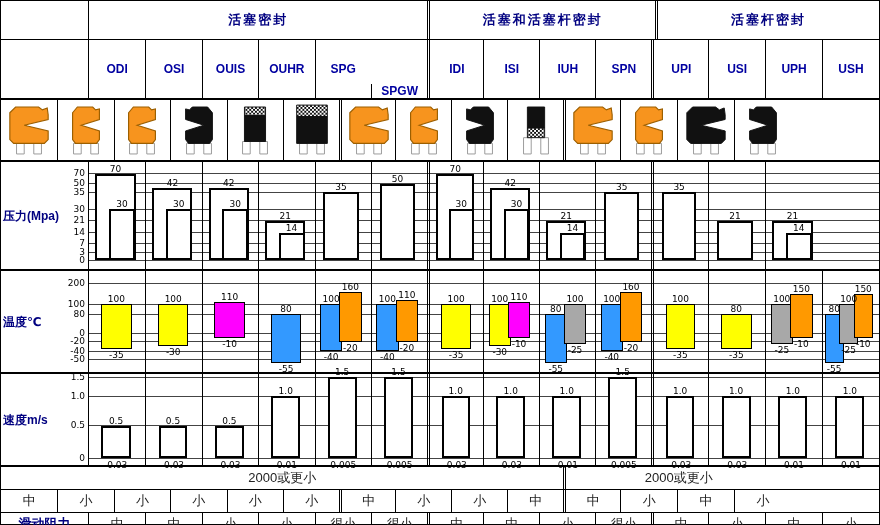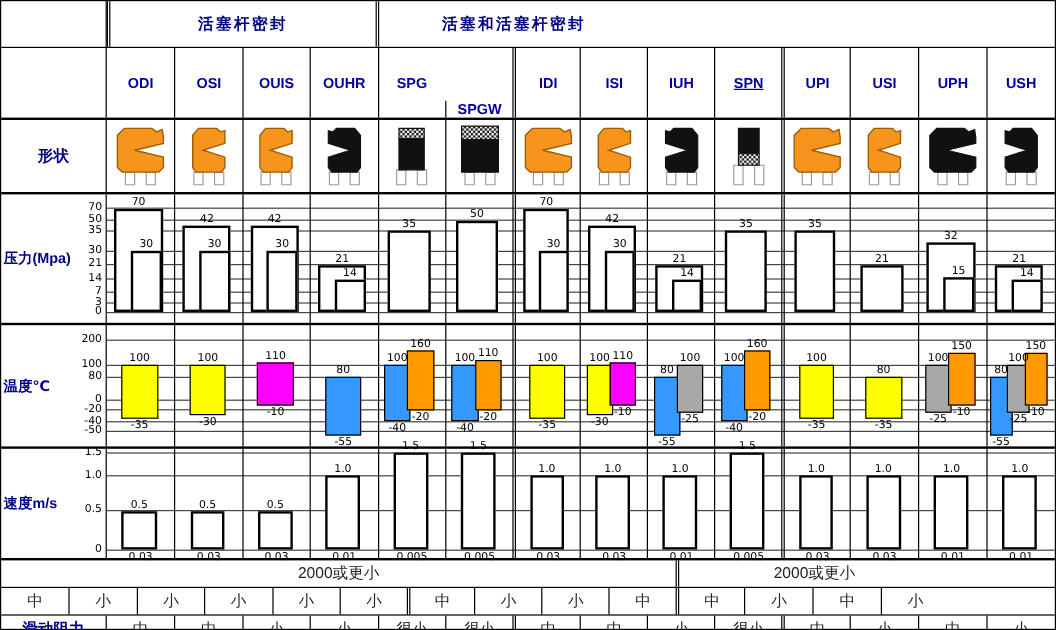--- a/index.html
+++ b/index.html
@@ -38,50 +38,50 @@
       <rect width="2" height="2" fill="#111"></rect>
       <rect x="2" y="2" width="2" height="2" fill="#111"></rect>
     </pattern>
   </defs>
 </svg>
 
 <div class="table">
 
   <div class="trow" style="flex:0 0 38px">
     <div class="label-cell"></div>
+    <div class="cell first group-cell" style="flex:0 0 338.4px">
+      <span class="gtext">活塞密封</span>
+    </div>
+    <div class="cell gs group-cell" style="flex:0 0 227.6px">
+      <span class="gtext">活塞和活塞杆密封</span>
+    </div>
     <div class="cell gs group-cell" style="flex:0 0 224px">
       <span class="gtext">活塞杆密封</span>
-    </div>
-    <div class="cell gs group-cell" style="flex:0 0 227.6px">
-      <span class="gtext">活塞和活塞杆密封</span>
     </div>
   </div>
 
   <div class="trow" style="flex:0 0 25px" id="colnames-row">
     <div class="label-cell"></div>
   <div class="cell colname first" style="flex: 0 0 56.4px;">ODI</div>
       <div class="cell colname" style="flex: 0 0 56.4px;">OSI</div>
       <div class="cell colname" style="flex: 0 0 56.4px;">OUIS</div>
       <div class="cell colname" style="flex: 0 0 56.4px;">OUHR</div>
       <div class="cell colname" style="flex: 0 0 56.4px;">SPG</div>
       <div class="cell colname" style="flex: 0 0 56.4px; margin-top: 44px;">SPGW</div>
       <div class="cell colname gs" style="flex: 0 0 56px;">IDI</div>
       <div class="cell colname" style="flex: 0 0 56px;">ISI</div>
       <div class="cell colname" style="flex: 0 0 56px;">IUH</div>
-      <div class="cell colname" style="flex: 0 0 56px; text-decoration: underline;">SPN</div>
+      <div class="cell colname" style="flex: 0 0 56px;">SPN</div>
       <div class="cell colname gs" style="flex: 0 0 56.9px;">UPI</div>
       <div class="cell colname" style="flex: 0 0 56.9px;">USI</div>
       <div class="cell colname" style="flex: 0 0 56.9px;">UPH</div>
       <div class="cell colname" style="flex: 0 0 56.9px;">USH</div>
     </div>
 
   <div class="trow major" style="flex:0 0 62px" id="shapes-row">
-    <div class="label-cell">
-      <span class="row-label">形状</span>
-    </div>
   <div class="cell shapecell first" style="flex: 0 0 56.4px;">
         <svg width="46" height="54" viewBox="0 0 48 56">
           <path d="M11 42 h8 v11 h-8 z" fill="#fff" stroke="#999" stroke-width="1"></path>
           <path d="M29 42 h8 v11 h-8 z" fill="#fff" stroke="#999" stroke-width="1"></path>
           <path d="M4 10 L10 4 L34 4 L38 7 L43 5 L44 12 L44 17 L19 23 L44 29 L44 38 L40 42 L8 42 L4 38 Z" fill="#F7941E" stroke="#9c5f00" stroke-width="1.2"></path>
         </svg>
       </div>
       <div class="cell shapecell" style="flex: 0 0 56.4px;">
         <svg width="46" height="54" viewBox="0 0 48 56">
           <path d="M11 42 h8 v11 h-8 z" fill="#fff" stroke="#999" stroke-width="1"></path>
@@ -257,26 +257,20 @@
         </div>
         <div class="cell chart-cell gs" style="flex: 0 0 56.9px;">
           <div class="bar" style="left: 14%; width: 64%; top: 28.4%; height: 63.3%; z-index: 2;"></div>
           <div class="vlab" style="left: calc(6%); width: calc(80%); top: calc(28.4% - 10px);">35</div>
         </div>
         <div class="cell chart-cell" style="flex: 0 0 56.9px;">
           <div class="bar" style="left: 14%; width: 64%; top: 55%; height: 36.7%; z-index: 2;"></div>
           <div class="vlab" style="left: calc(6%); width: calc(80%); top: calc(55% - 10px);">21</div>
         </div>
         <div class="cell chart-cell" style="flex: 0 0 56.9px;">
-          <div class="bar" style="left: 11%; width: 72%; top: 37.76%; height: 53.94%; z-index: 2;"></div>
-          <div class="vlab" style="left: calc(3%); width: calc(88%); top: calc(37.76% - 10px);">32</div>
-          <div class="bar" style="left: 35%; width: 47%; top: 64.51%; height: 27.19%; z-index: 3;"></div>
-          <div class="vlab" style="left: calc(27%); width: calc(63%); top: calc(64.51% - 10px);">15</div>
-        </div>
-        <div class="cell chart-cell" style="flex: 0 0 56.9px;">
           <div class="bar" style="left: 11%; width: 72%; top: 55%; height: 36.7%; z-index: 2;"></div>
           <div class="vlab" style="left: calc(3%); width: calc(88%); top: calc(55% - 10px);">21</div>
           <div class="bar" style="left: 35%; width: 47%; top: 66.1%; height: 25.6%; z-index: 3;"></div>
           <div class="vlab" style="left: calc(27%); width: calc(63%); top: calc(66.1% - 10px);">14</div>
         </div>
       </div>
     </div>
 
   <div class="trow major chart-row" style="flex:0 0 103px" id="temperature-row">
     <div class="label-cell chart-label">

